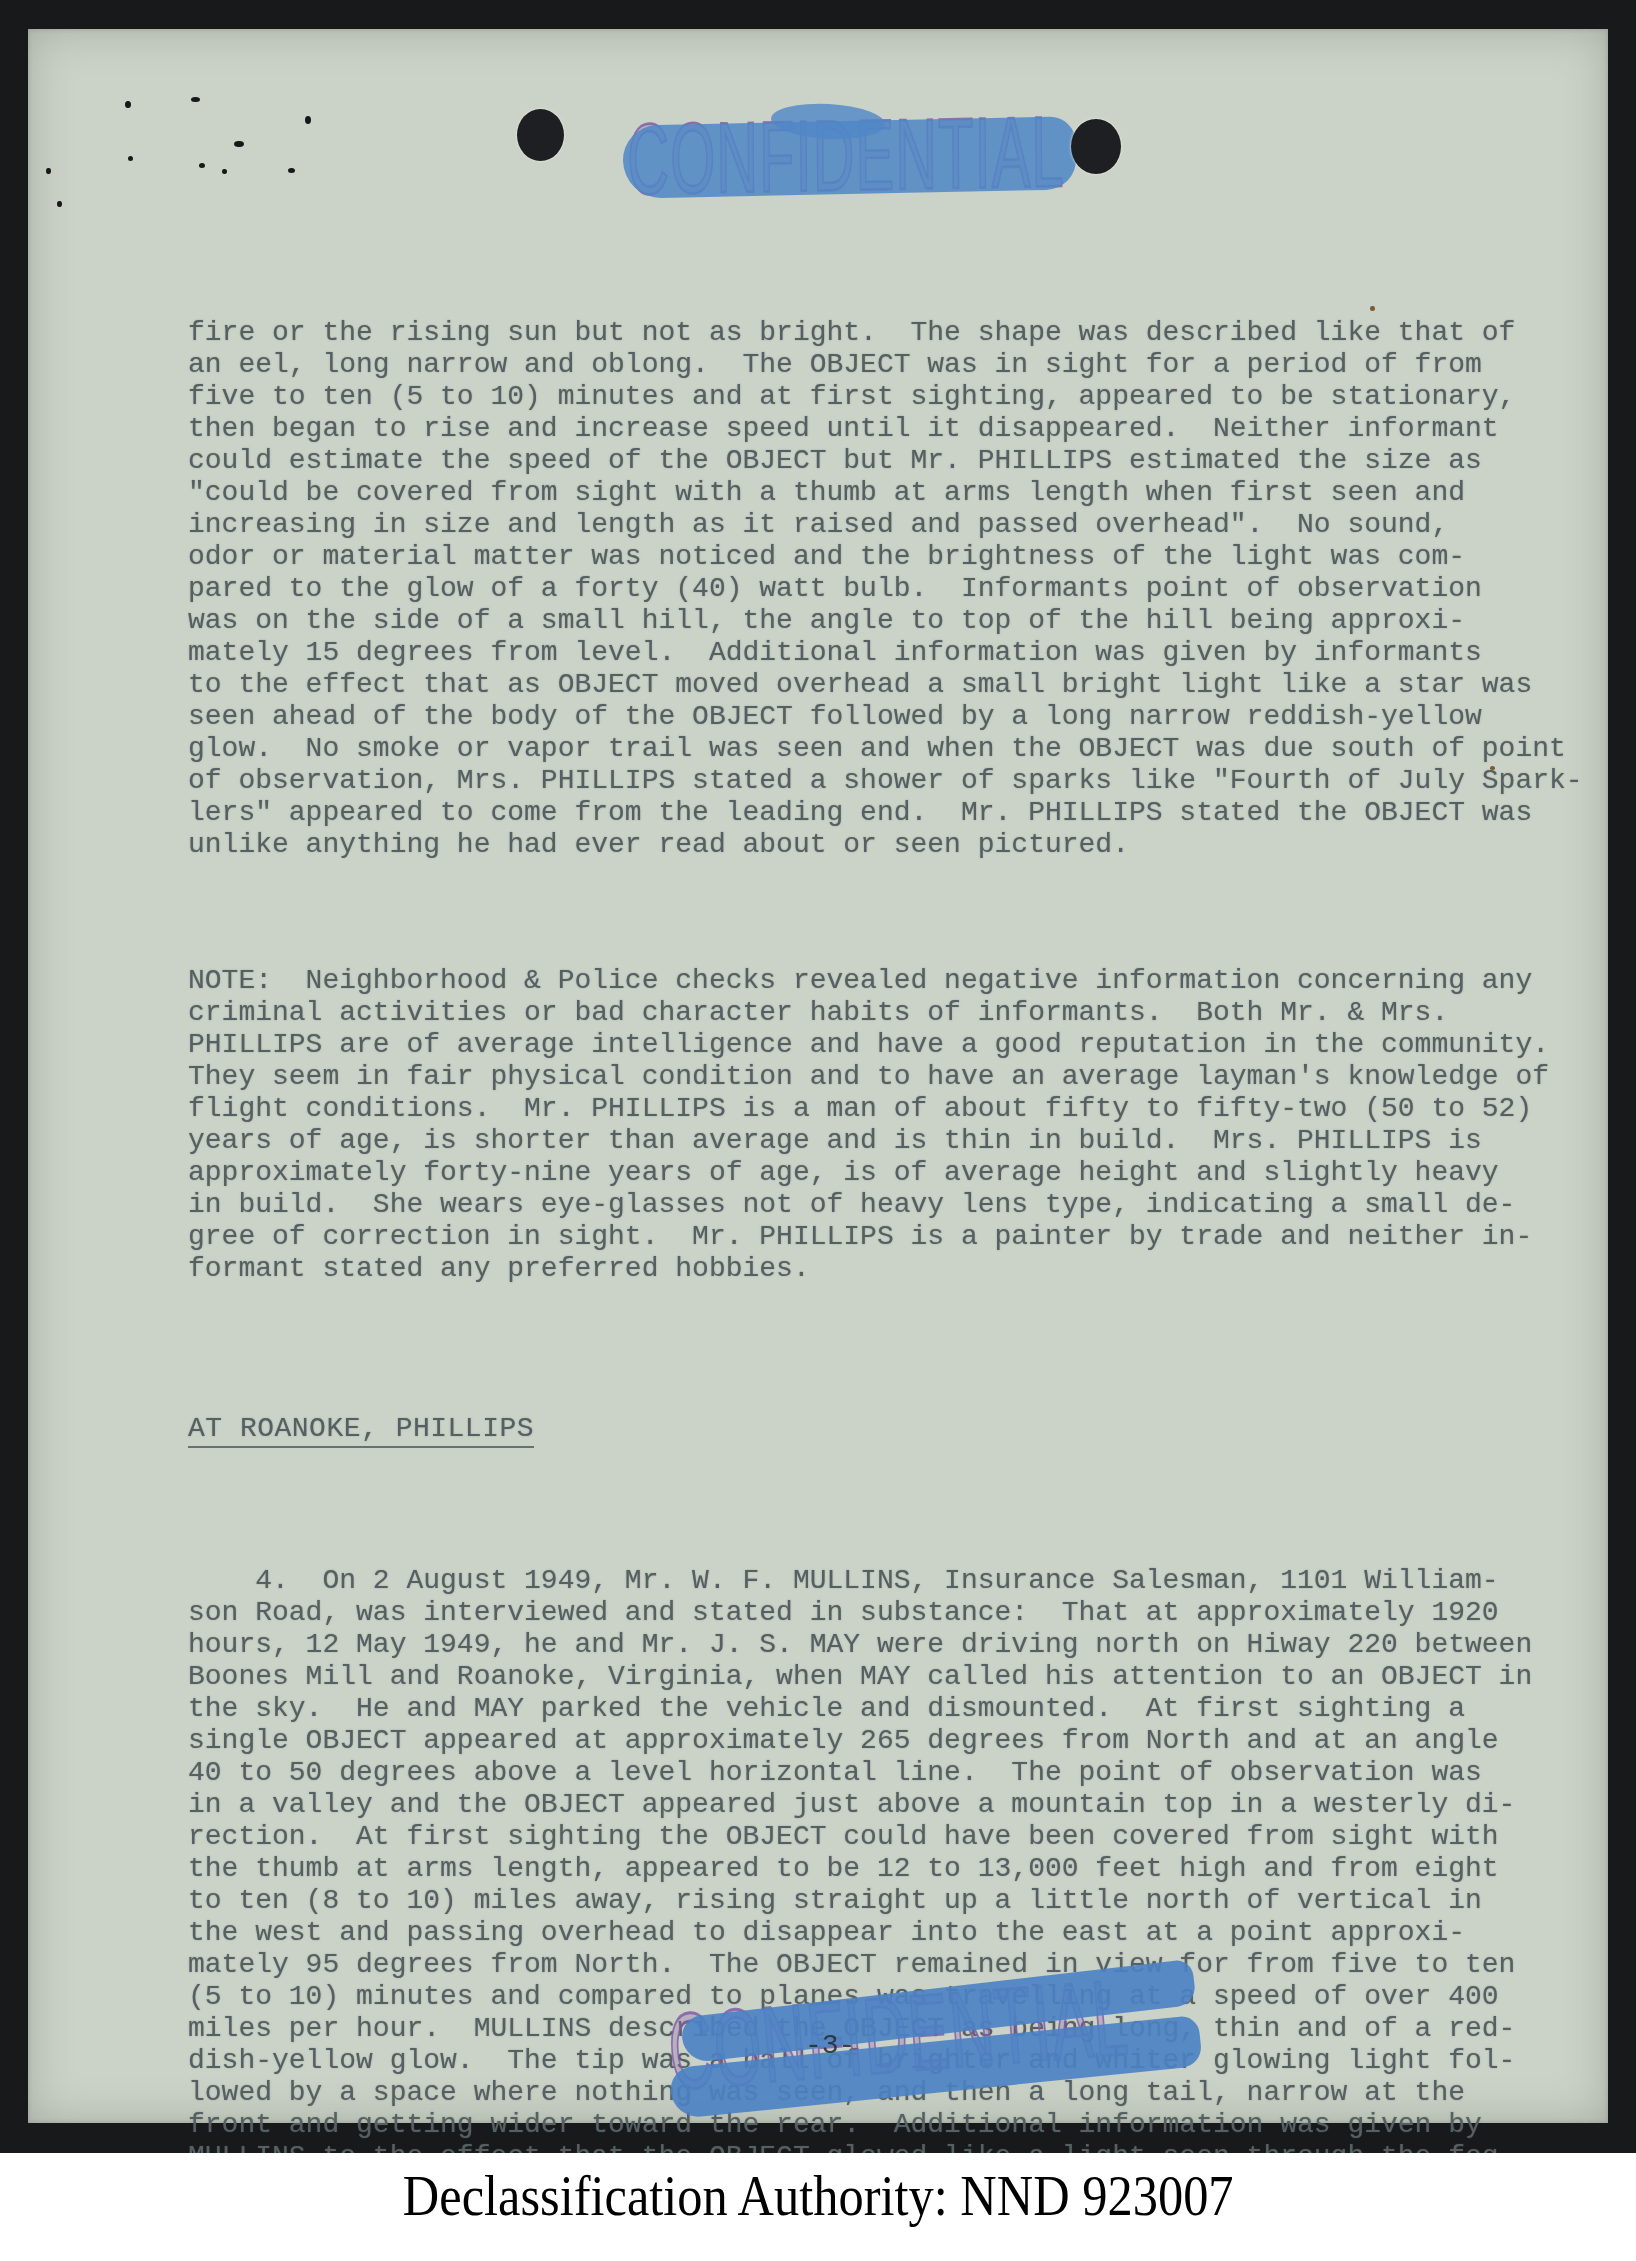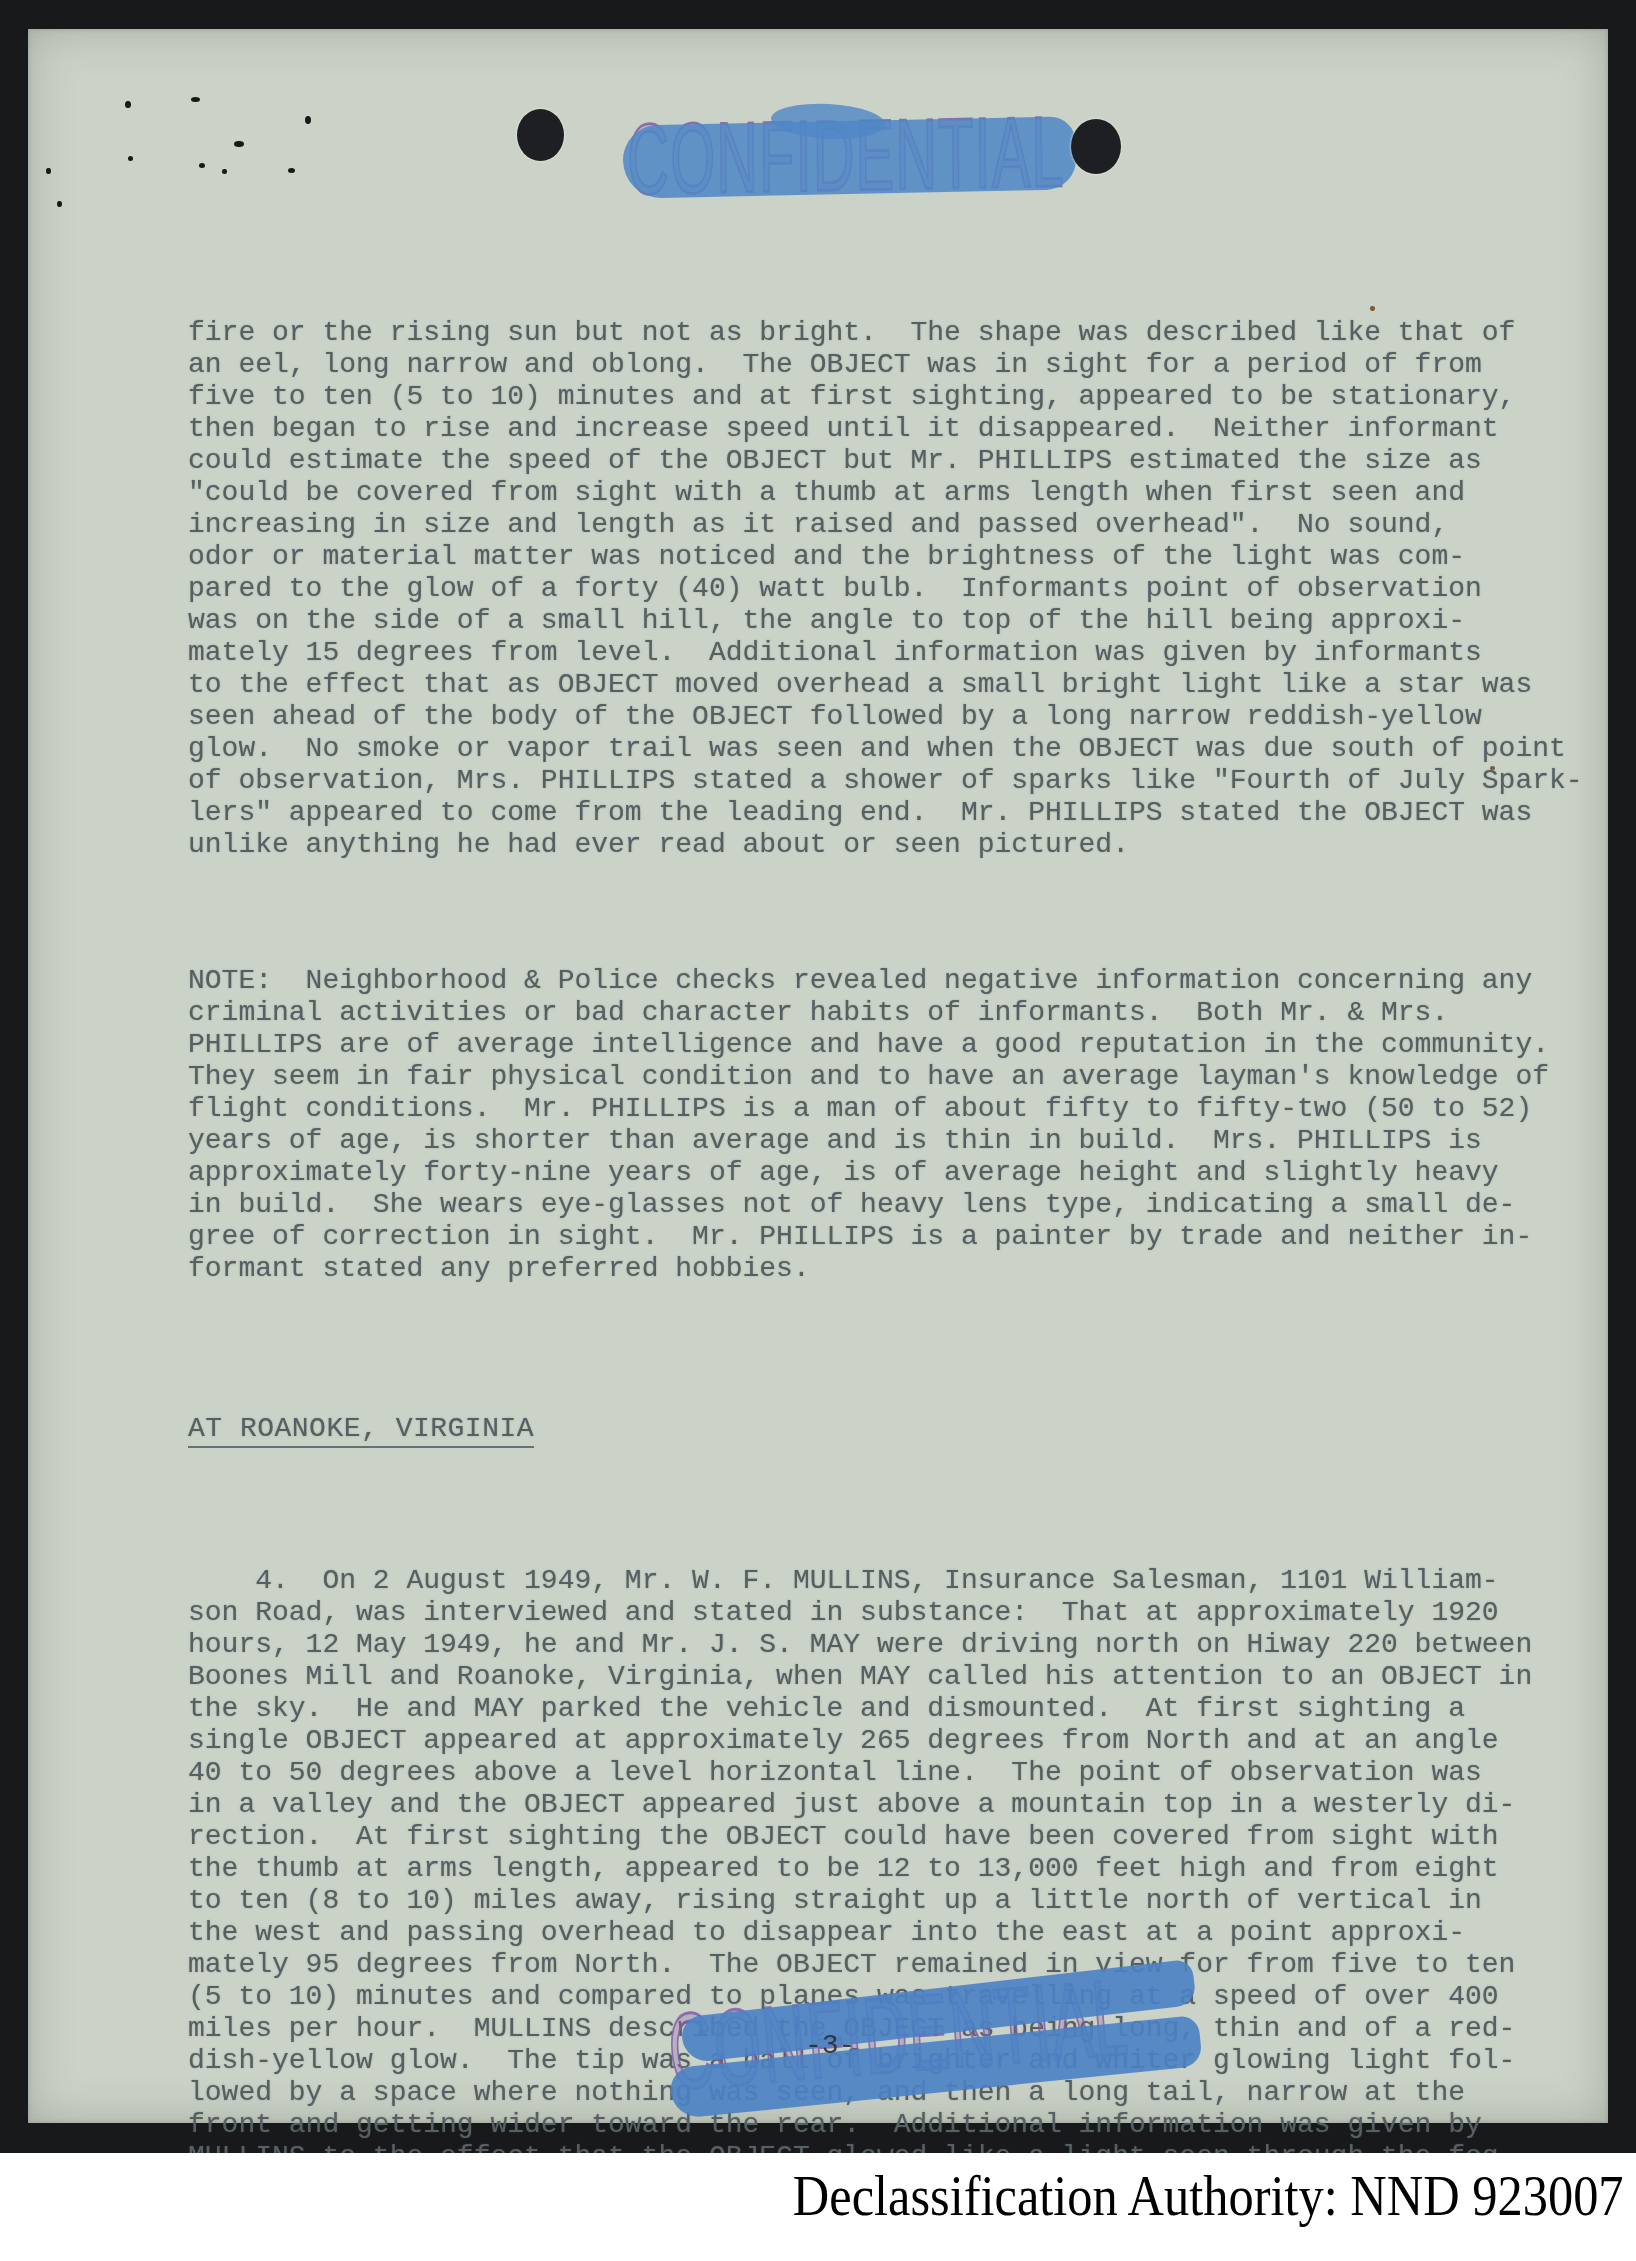--- a/index.html
+++ b/index.html
@@ -81,21 +81,21 @@
   .page-number{
     position:absolute;left:777px;top:2001px;
     font-family:"Liberation Mono","DejaVu Sans Mono",monospace;
     font-size:28px;color:rgba(38,46,50,.88);
     z-index:6;
   }
   
   .footer-strip{
     position:absolute;left:0;top:2153px;width:1636px;height:108px;
     background:#ffffff;
-    display:flex;align-items:flex-start;justify-content:flex-end;
+    display:flex;align-items:flex-start;justify-content:center;
   }
   .footer-text{
     margin-top:11px;
     font-family:"Liberation Serif","DejaVu Serif",serif;
     font-size:52px;color:#000;
     transform:scale(.97,1.08);transform-origin:center top;
     white-space:nowrap;
   }
   .z2{z-index:2}.z3{z-index:3}.z5{z-index:5}
 </style>
@@ -149,21 +149,21 @@
       <div class="para">NOTE:  Neighborhood &amp; Police checks revealed negative information concerning any
 criminal activities or bad character habits of informants.  Both Mr. &amp; Mrs.
 PHILLIPS are of average intelligence and have a good reputation in the community.
 They seem in fair physical condition and to have an average layman's knowledge of
 flight conditions.  Mr. PHILLIPS is a man of about fifty to fifty-two (50 to 52)
 years of age, is shorter than average and is thin in build.  Mrs. PHILLIPS is
 approximately forty-nine years of age, is of average height and slightly heavy
 in build.  She wears eye-glasses not of heavy lens type, indicating a small de-
 gree of correction in sight.  Mr. PHILLIPS is a painter by trade and neither in-
 formant stated any preferred hobbies.</div>
-      <div class="heading-line"><span class="underlined">AT ROANOKE, VIRGINIA</span></div>
+      <div class="heading-line"><span class="underlined">AT ROANOKE, PHILLIPS</span></div>
       <div class="para">    4.  On 2 August 1949, Mr. W. F. MULLINS, Insurance Salesman, 1101 William-
 son Road, was interviewed and stated in substance:  That at approximately 1920
 hours, 12 May 1949, he and Mr. J. S. MAY were driving north on Hiway 220 between
 Boones Mill and Roanoke, Virginia, when MAY called his attention to an OBJECT in
 the sky.  He and MAY parked the vehicle and dismounted.  At first sighting a
 single OBJECT appeared at approximately 265 degrees from North and at an angle
 40 to 50 degrees above a level horizontal line.  The point of observation was
 in a valley and the OBJECT appeared just above a mountain top in a westerly di-
 rection.  At first sighting the OBJECT could have been covered from sight with
 the thumb at arms length, appeared to be 12 to 13,000 feet high and from eight

